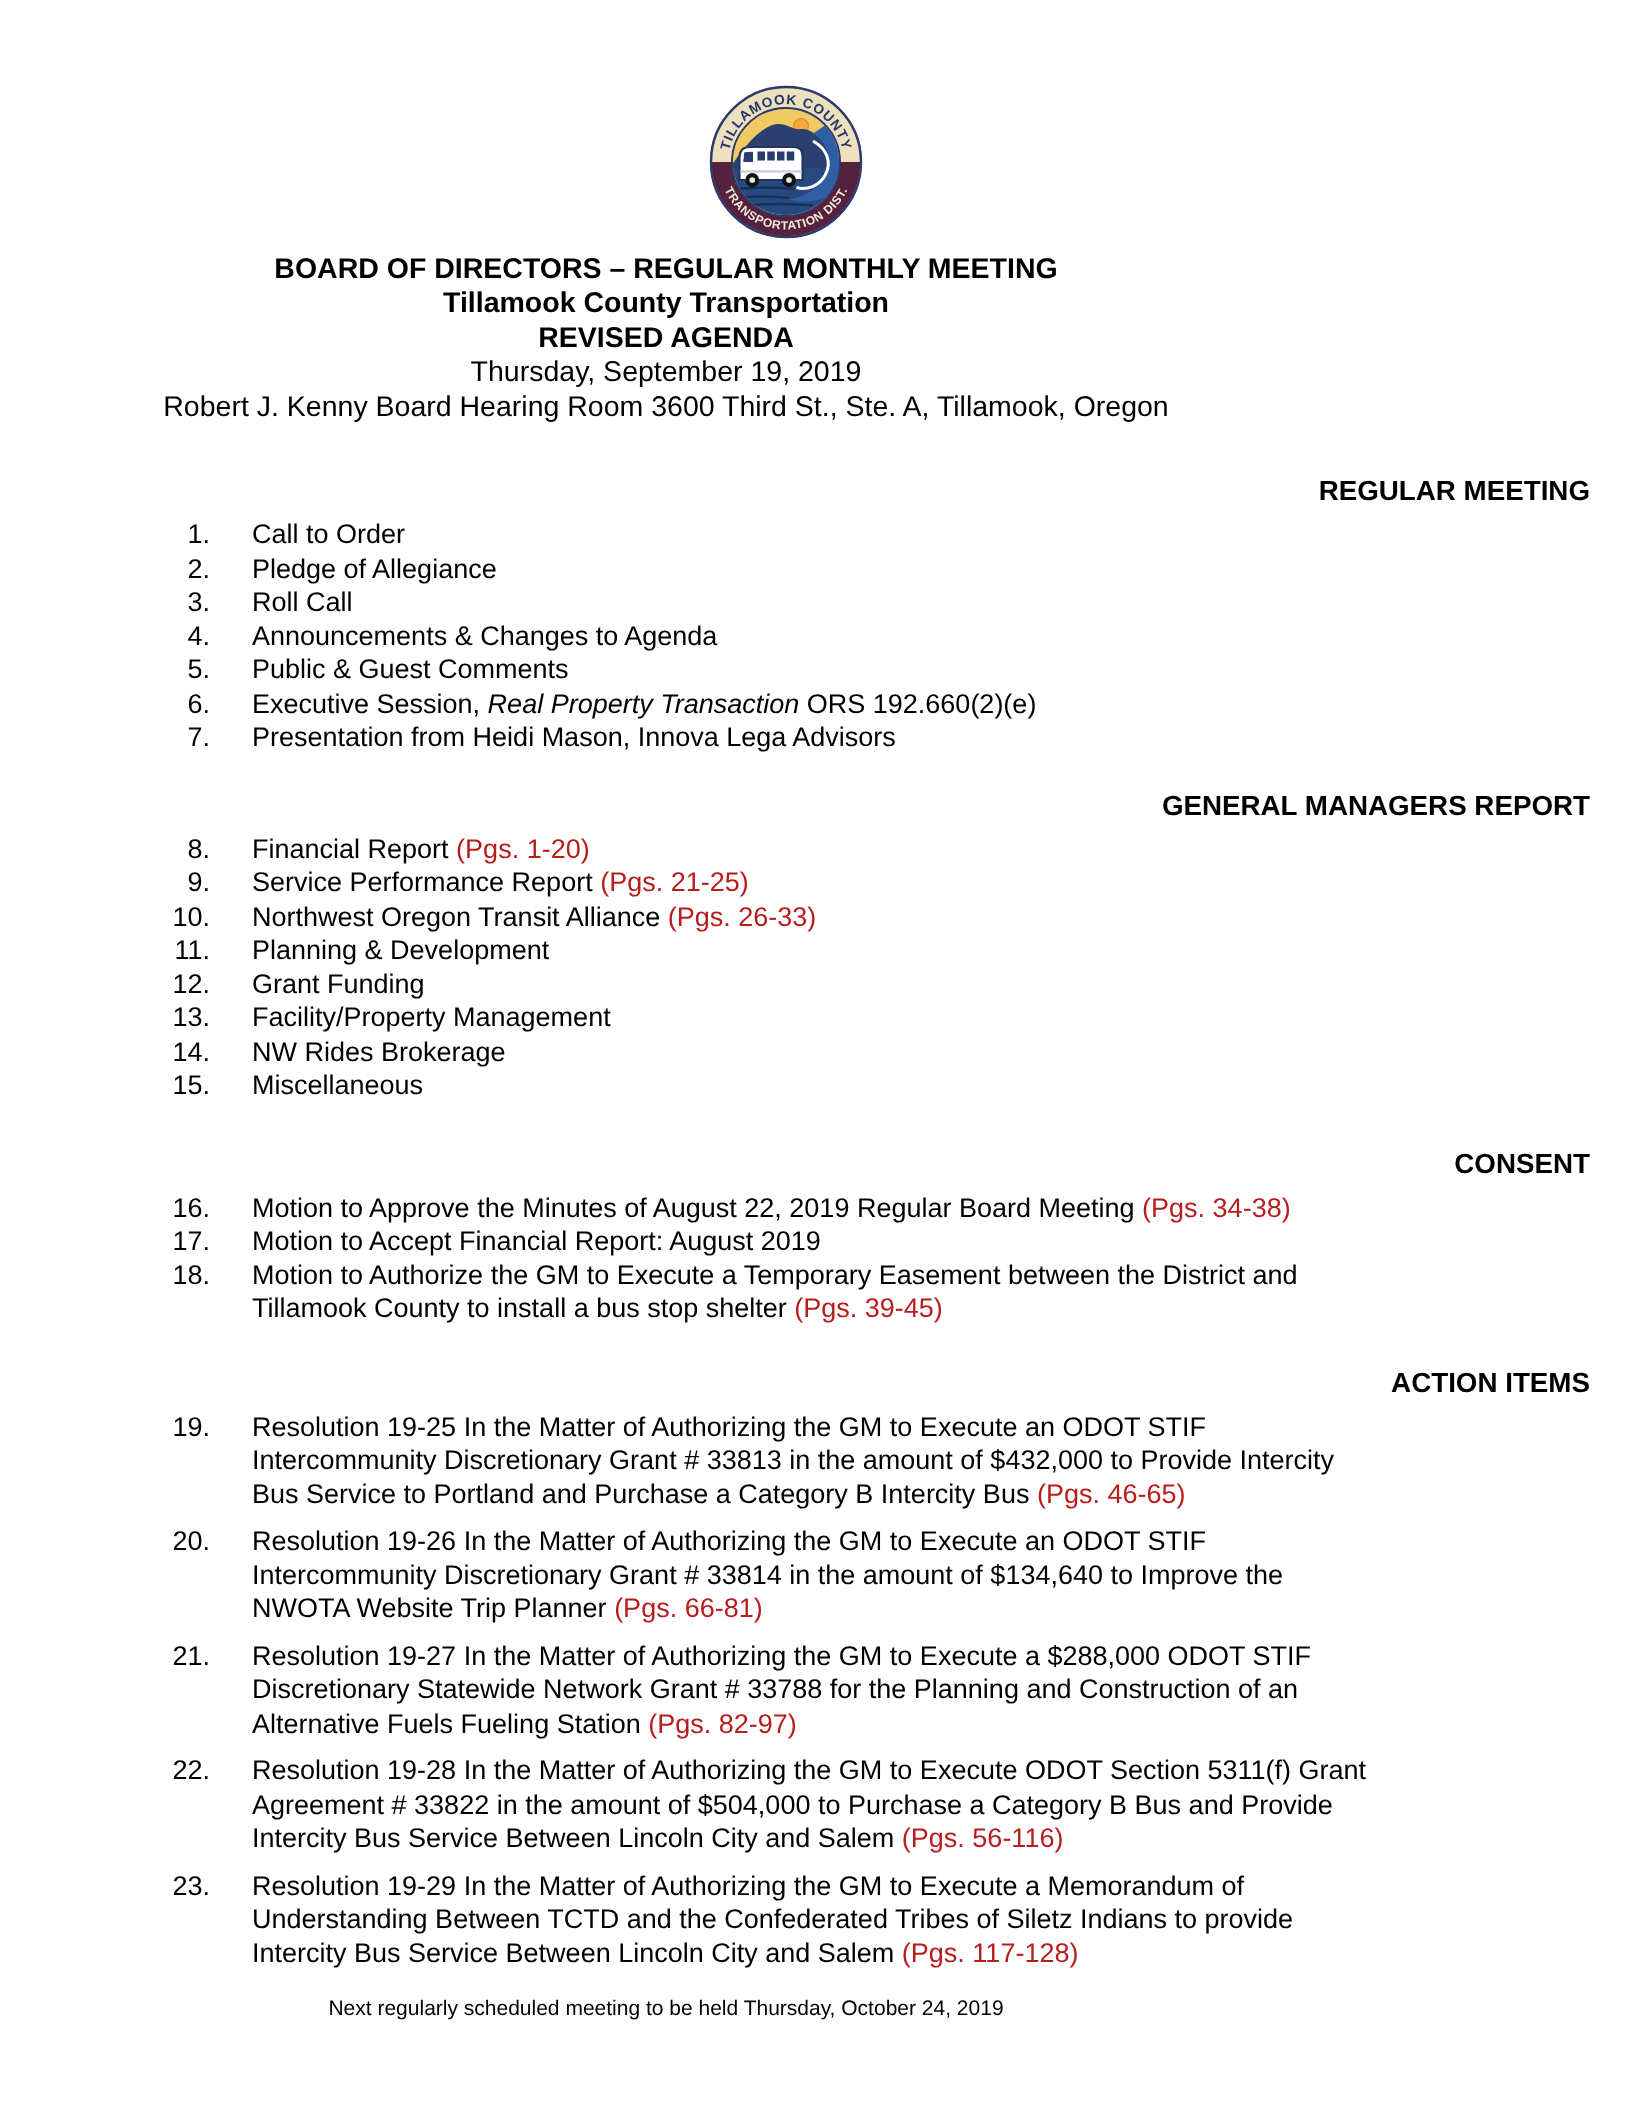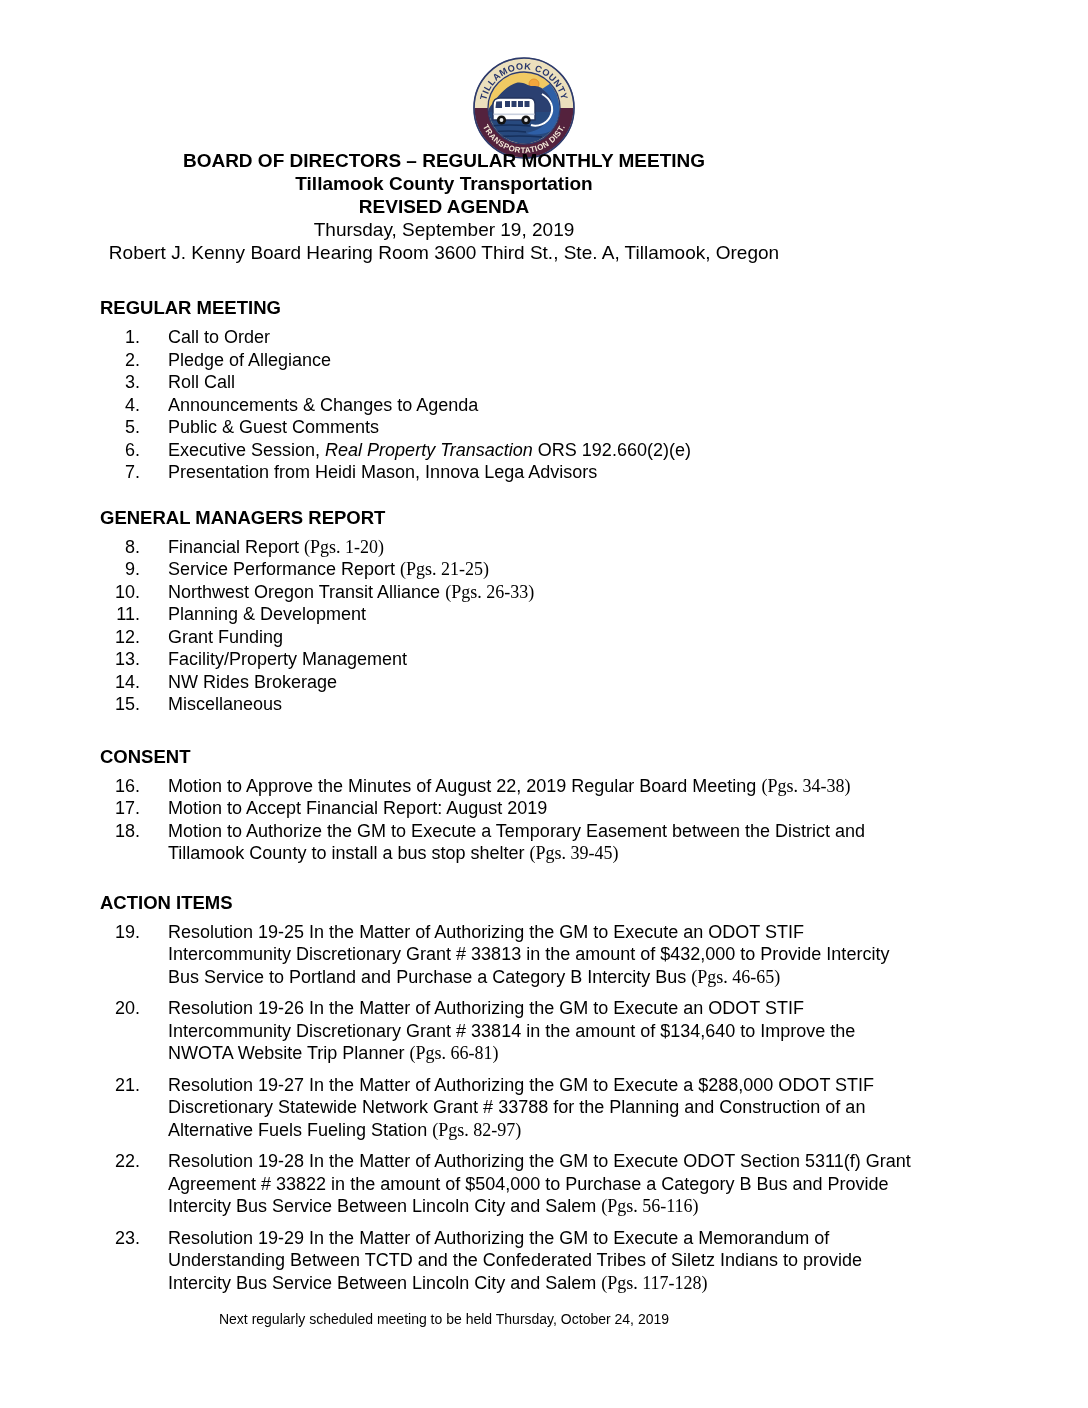--- a/index.html
+++ b/index.html
@@ -5,34 +5,34 @@
   html,body{margin:0;padding:0;}
   .page{
     position:relative;
     width:1088px;height:1408px;
     background:#ffffff;
     font-family:"Liberation Sans", sans-serif;
     color:#000;
     overflow:hidden;
   }
   .logo-wrap{position:absolute;top:56px;left:472px;width:104px;height:104px;}
-  .content{position:absolute;top:149px;left:0;width:888px;}
+  .content{position:absolute;top:168px;left:0;width:888px;}
   .doc-header{text-align:center;font-size:19px;line-height:23px;}
   .hb{font-weight:bold;}
   .sections{padding-left:100px;width:960px;}
-  .sec-heading{font-weight:bold;font-size:18.5px;line-height:22px;margin:0 0 7px 0;}
+  .sec-heading{font-weight:bold;font-size:18.5px;line-height:22px;margin:0 0 7px 0;text-align:right;}
   #sec-regular .sec-heading{margin-top:33px;}
   #sec-gm .sec-heading{margin-top:23px;}
   #sec-consent .sec-heading{margin-top:30px;}
   #sec-action .sec-heading{margin-top:27px;}
   .item{display:flex;font-size:18px;line-height:22.5px;}
   #sec-action .item{margin-bottom:9px;}
   .num{flex:0 0 40px;width:40px;text-align:right;}
   .itext{margin-left:28px;width:860px;white-space:pre-wrap;}
-  .red{color:#000000;font-family:Liberation Serif, serif;}
+  .red{color:#b91c1c;}
   .it{font-style:italic;}
   .doc-footer{text-align:center;font-size:14px;line-height:22px;margin-top:14px;}
 </style>
 </head>
 <body>
 
 <div class="page">
 
   <div class="logo-wrap">
     <svg width="104" height="104" viewBox="0 0 104 104">

